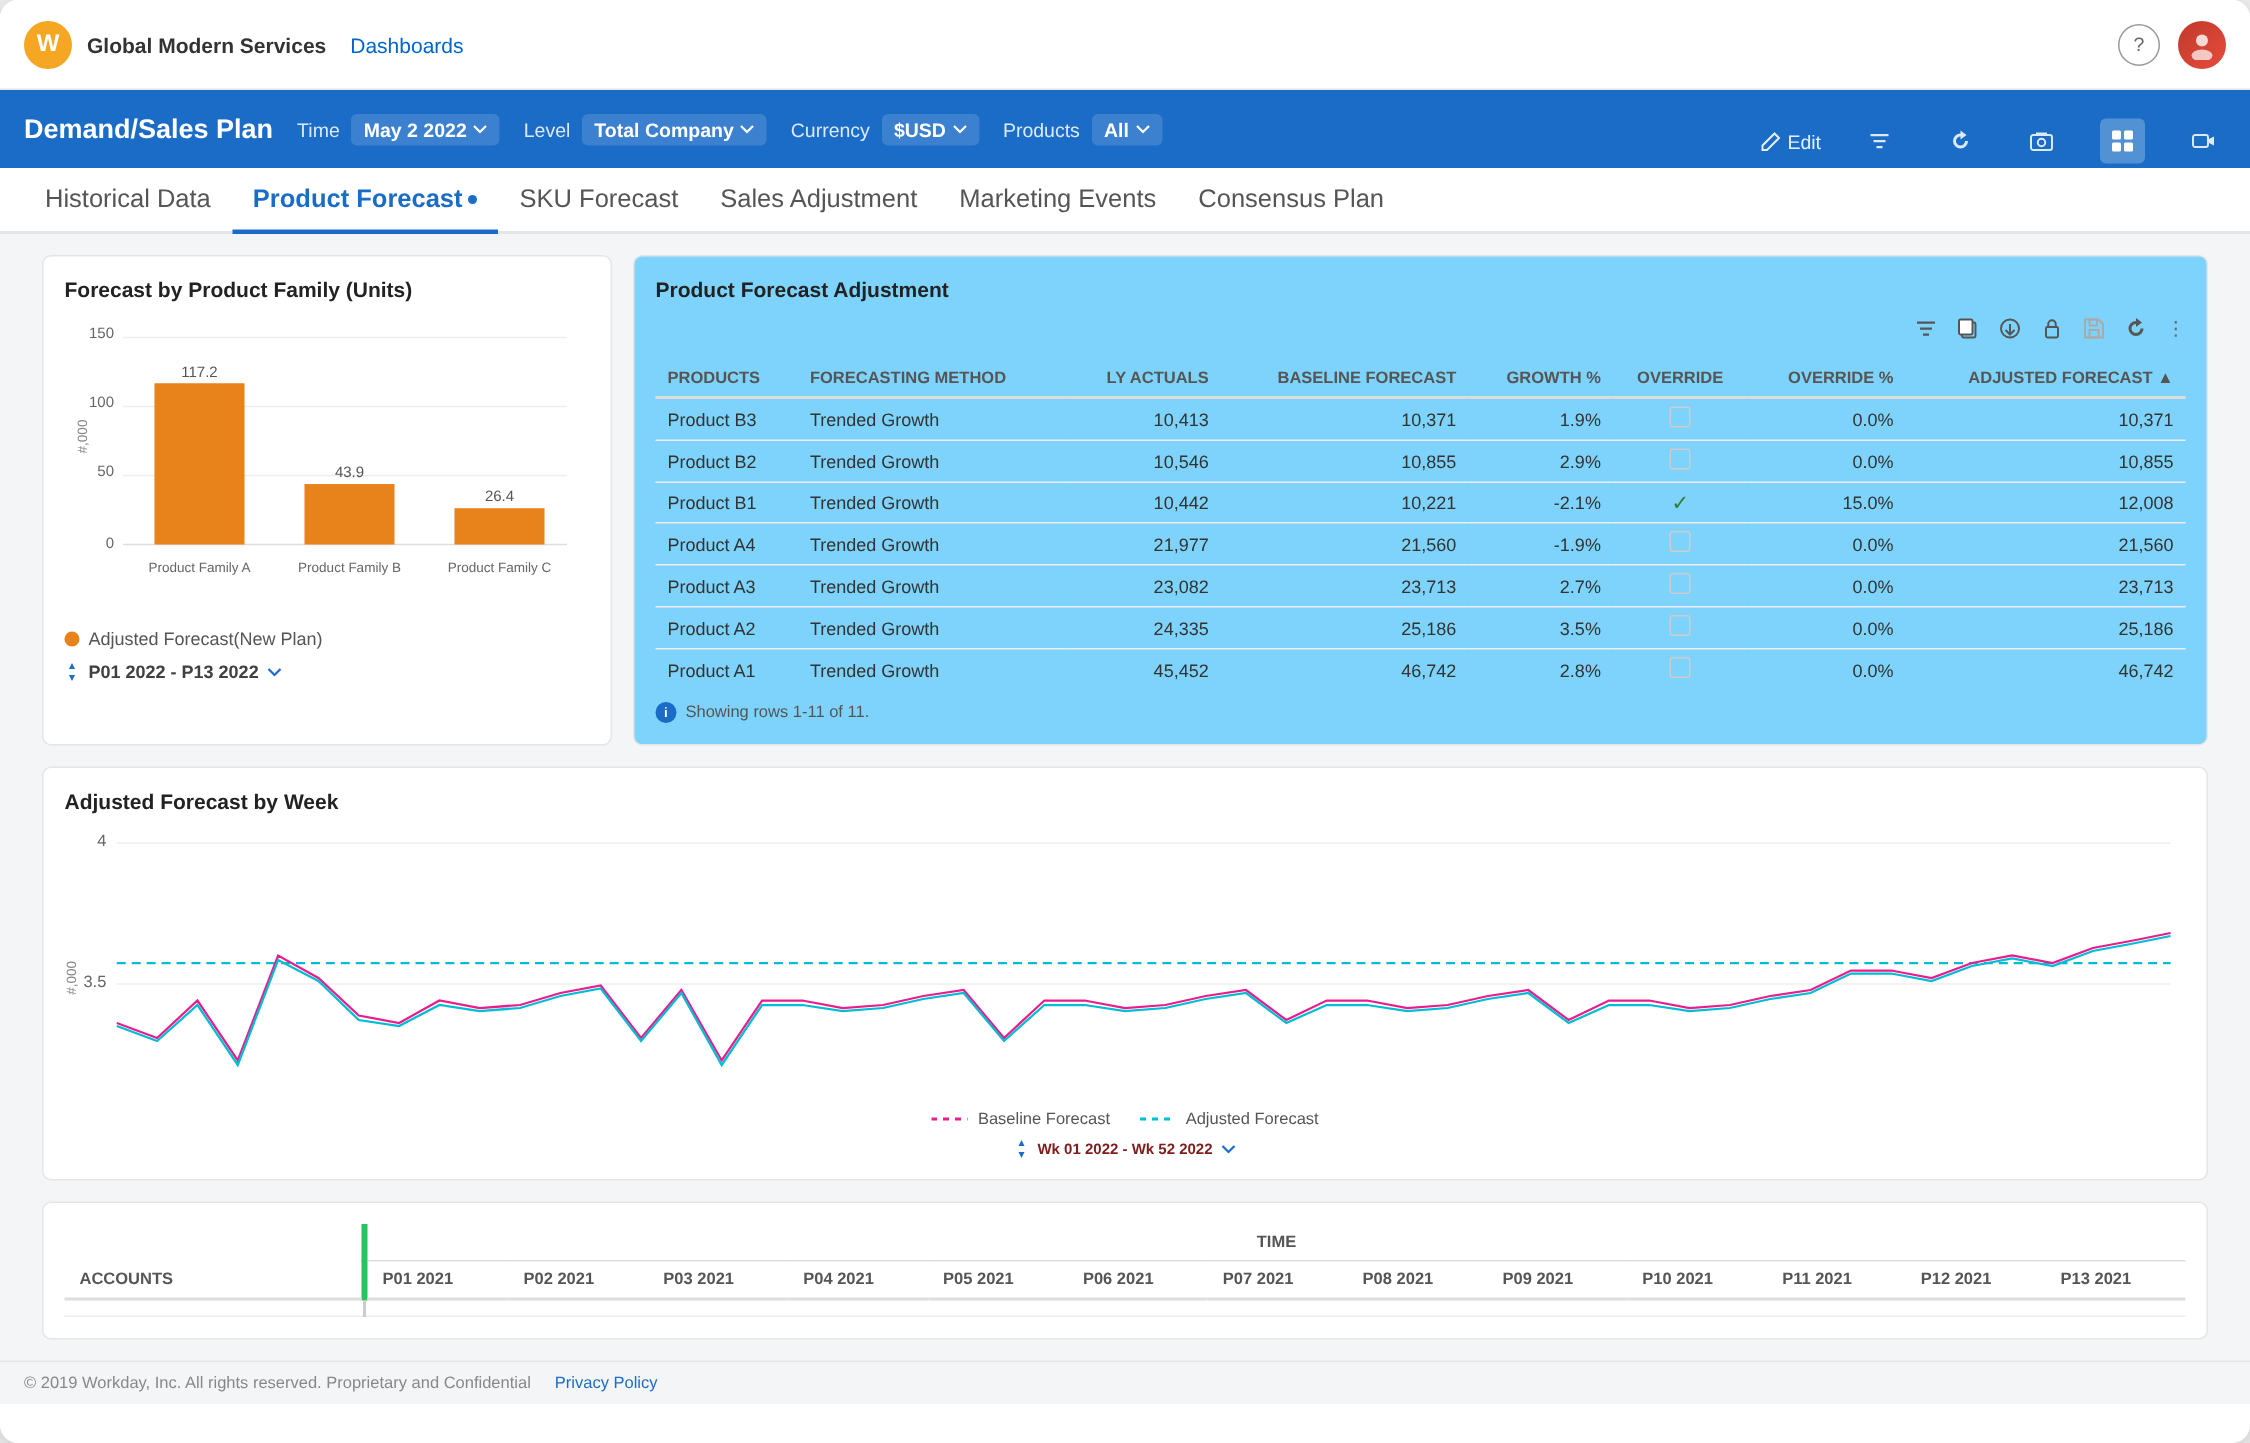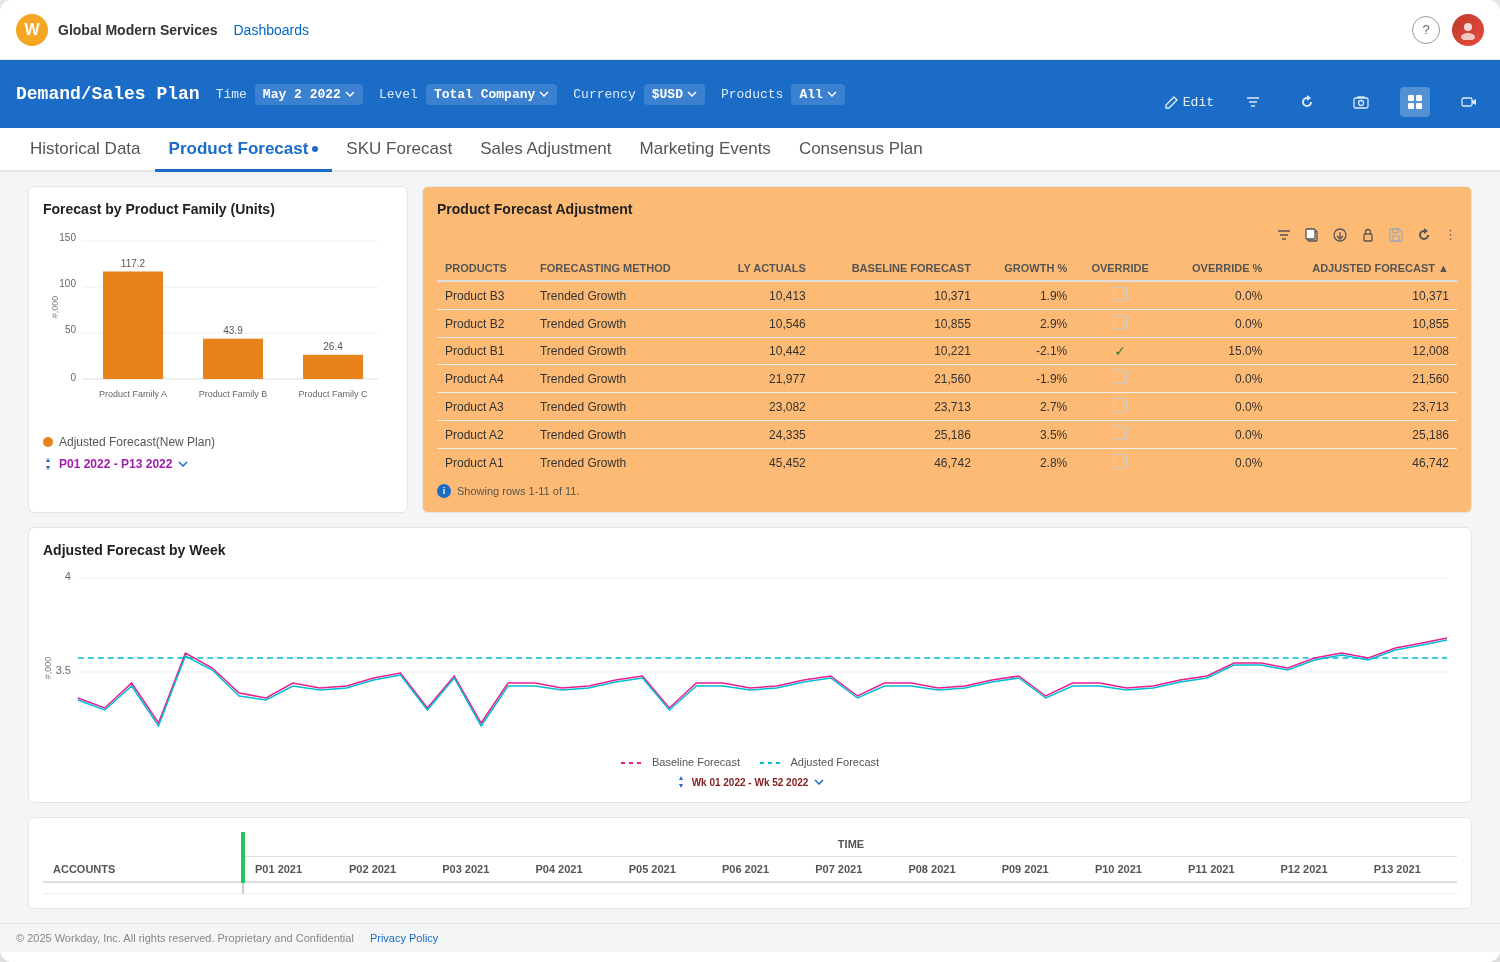--- a/index.html
+++ b/index.html
@@ -10,21 +10,21 @@
     
     .top-nav { display: flex; align-items: center; padding: 0 16px; height: 60px; background: #fff; border-bottom: 1px solid #e5e5e5; }
     .logo { width: 32px; height: 32px; background: #f5a623; border-radius: 50%; display: flex; align-items: center; justify-content: center; font-weight: bold; color: #fff; font-size: 16px; flex-shrink: 0; }
     .company-name { margin-left: 10px; font-weight: 600; color: #333; font-size: 14px; }
     .dashboards-link { margin-left: 16px; color: #0066cc; font-size: 14px; cursor: pointer; }
     .nav-spacer { flex: 1; }
     .nav-help { width: 28px; height: 28px; border-radius: 50%; border: 1.5px solid #999; display: flex; align-items: center; justify-content: center; color: #666; cursor: pointer; }
     .nav-avatar { width: 32px; height: 32px; border-radius: 50%; background: linear-gradient(135deg, #c0392b, #e74c3c); margin-left: 12px; overflow: hidden; display: flex; align-items: center; justify-content: center; }
 
     
-    .header-bar { display: flex; align-items: center; padding: 0 16px; height: 68px; background: #1a6cc7; color: #fff; gap: 8px; font-family: Liberation Mono, monospace; }
+    .header-bar { display: flex; align-items: center; padding: 0 16px; height: 52px; background: #1a6cc7; color: #fff; gap: 8px; }
     .header-title { font-size: 18px; font-weight: 700; margin-right: 8px; }
     .filter-label { opacity: 0.85; }
     .filter-value { display: flex; align-items: center; gap: 4px; font-weight: 600; cursor: pointer; background: rgba(255,255,255,0.15); padding: 3px 8px; border-radius: 4px; }
     .filter-value svg { width: 10px; height: 10px; }
     .header-actions { margin-left: auto; display: flex; align-items: center; gap: 24px; margin-top: 16px; }
     .header-action-btn { color: #fff; cursor: pointer; opacity: 0.9; display: flex; align-items: center; gap: 4px; font-size: 13px; }
     .action-icon-btn { width: 30px; height: 30px; display: flex; align-items: center; justify-content: center; border-radius: 4px; cursor: pointer; color: #fff; opacity: 0.85; }
     .action-icon-btn.active { background: rgba(255,255,255,0.25); opacity: 1; }
 
     
@@ -38,24 +38,24 @@
 
     
     .top-row { display: flex; gap: 14px; }
 
     
     .chart-card { background: #fff; border-radius: 6px; padding: 14px; width: 380px; flex-shrink: 0; border: 1px solid #e5e5e5; }
     .card-title { font-size: 14px; font-weight: 600; margin-bottom: 10px; color: #222; }
     .bar-chart { width: 100%; height: 200px; position: relative; }
     .chart-legend { display: flex; align-items: center; gap: 6px; font-size: 12px; color: #555; margin-top: 8px; }
     .legend-dot { width: 10px; height: 10px; border-radius: 50%; background: #e8821a; }
-    .chart-date-range { display: flex; align-items: center; gap: 6px; font-size: 12px; color: #a21caf; cursor: pointer; margin-top: 8px; font-weight: 600; }
-
-    
-    .table-card { background: #fdba74; border-radius: 6px; padding: 14px; flex: 1; border: 1px solid #e5e5e5; }
+    .chart-date-range { display: flex; align-items: center; gap: 6px; font-size: 12px; color: #404040; cursor: pointer; margin-top: 8px; font-weight: 600; }
+
+    
+    .table-card { background: #7dd3fc; border-radius: 6px; padding: 14px; flex: 1; border: 1px solid #e5e5e5; }
     .table-toolbar { display: flex; justify-content: flex-end; gap: 12px; margin-bottom: 10px; }
     .table-toolbar-btn { color: #666; cursor: pointer; }
     .data-table { width: 100%; border-collapse: collapse; font-size: 12px; }
     .data-table th { text-align: left; padding: 6px 8px; font-weight: 700; font-size: 11px; color: #555; border-bottom: 2px solid #ddd; white-space: nowrap; }
     .data-table td { padding: 5px 8px; border-bottom: 1px solid #eee; color: #333; }
     .data-table tr:last-child td { border-bottom: none; }
     .data-table .num { text-align: right; }
     .override-check { display: inline-block; width: 14px; height: 14px; border: 1px solid #ccc; border-radius: 2px; }
     .checkmark { color: #2e7d32; font-size: 14px; }
     .table-footer { font-size: 11px; color: #555; margin-top: 8px; display: flex; align-items: center; gap: 6px; }
@@ -466,17 +466,17 @@
               <td style="border-right:2px solid #ccc;"></td>
               <td colspan="13"></td>
             </tr>
         </tbody>
       </table>
     </div>
 
   </div>
 
   <div class="page-footer">
-    <span>© 2025 Workday, Inc. All rights reserved. Proprietary and Confidential</span>
+    <span>© 2019 Workday, Inc. All rights reserved. Proprietary and Confidential</span>
     <span class="footer-link">Privacy Policy</span>
   </div>
 
 </div>
 
 </body></html>

